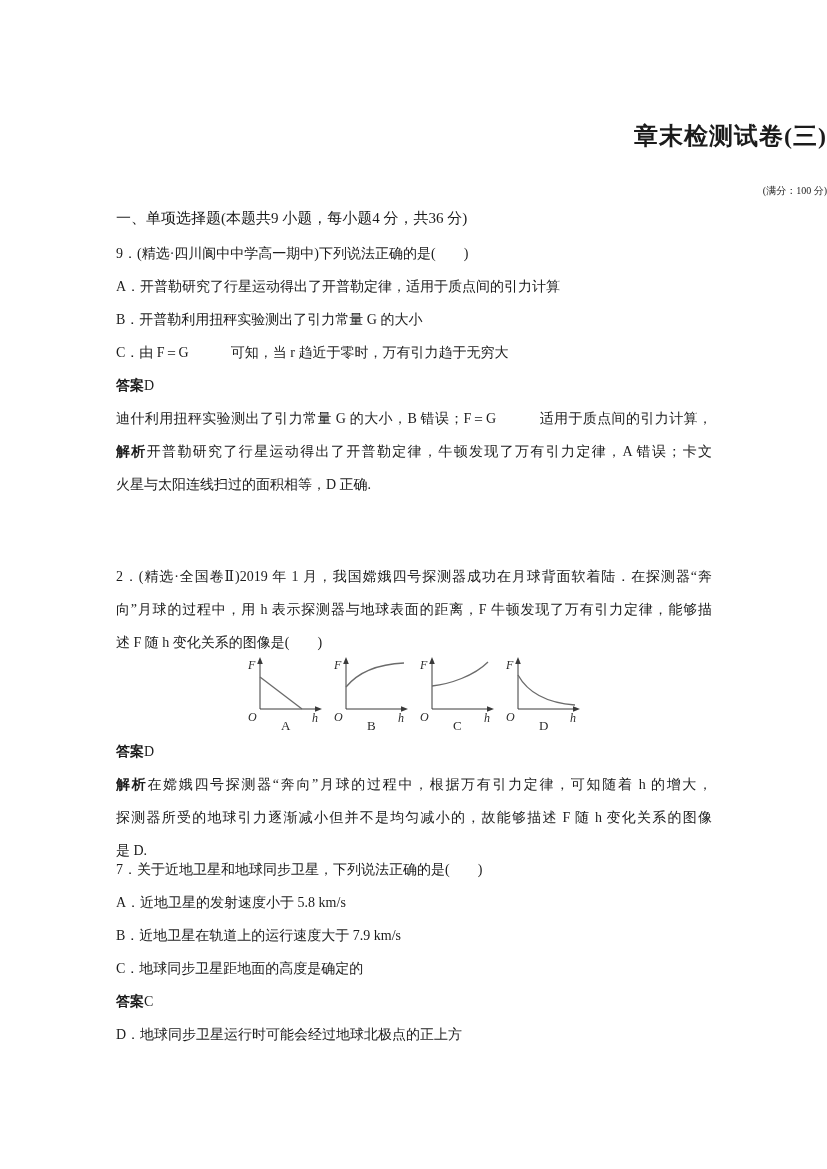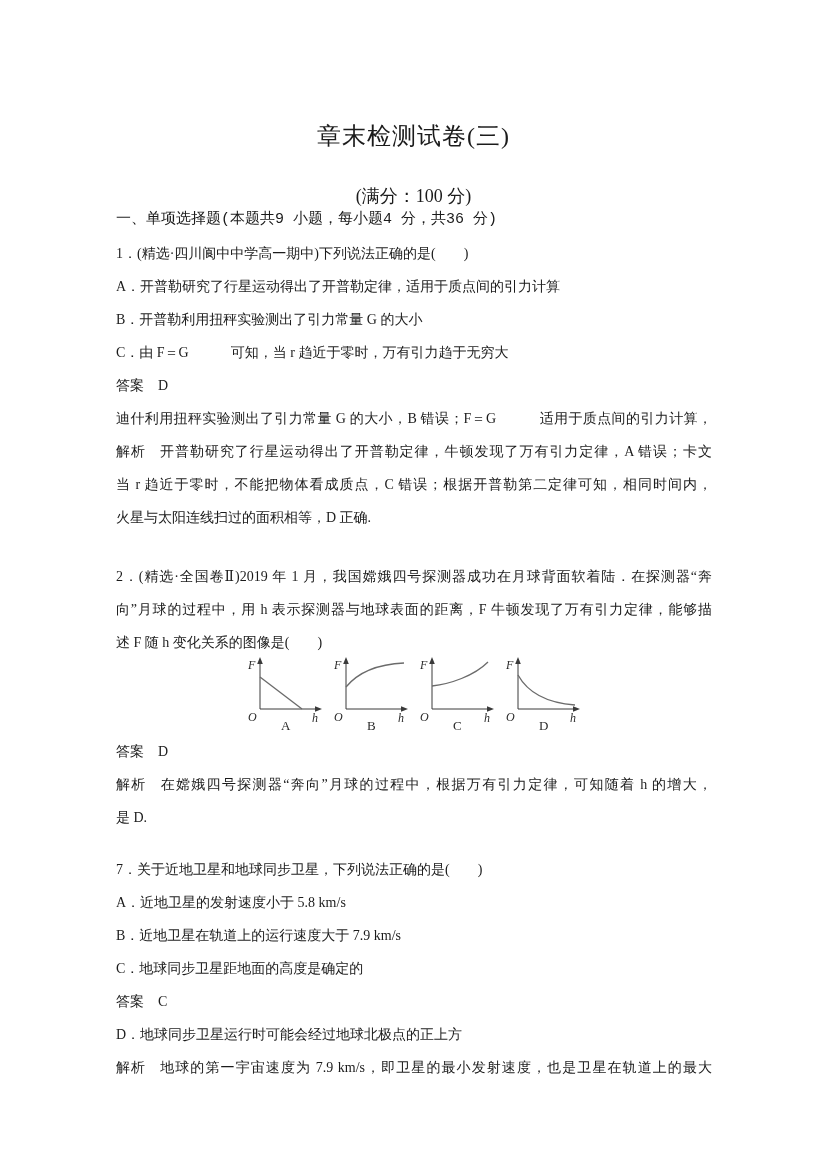--- a/index.html
+++ b/index.html
@@ -1,57 +1,56 @@
 <!DOCTYPE html>
 <html><head>
 <meta charset="utf-8">
 <style>
   html,body{margin:0;padding:0;background:#ffffff;}
   .page{position:relative;width:827px;height:1169px;background:#fff;
         font-family:"Liberation Serif","DejaVu Serif",serif;color:#1b1b1b;overflow:hidden;}
-  .title{position:absolute;top:120px;left:0;width:100%;text-align:center;
-         font-size:24px;font-weight:normal;letter-spacing:1px;}
-  .subtitle{position:absolute;top:184px;left:0;width:100%;text-align:center;font-size:18px;}
-  .heading{position:absolute;top:209px;left:116px;width:596px;font-size:15px;white-space:nowrap;font-family:Liberation Mono, monospace;}
+  .title{position:absolute;top:120px;left:0;width:100%;text-align:right;
+         font-size:24px;font-weight:bold;letter-spacing:1px;}
+  .subtitle{position:absolute;top:184px;left:0;width:100%;text-align:right;font-size:10px;}
+  .heading{position:absolute;top:209px;left:116px;width:596px;font-size:15px;white-space:nowrap;}
   .q{position:absolute;left:116px;width:596px;font-size:14px;}
   #q1{top:237px} #q2{top:560px} #q3{top:853px}
   .line{height:33px;line-height:33px;white-space:nowrap;}
   .j{white-space:normal;text-align:justify;text-align-last:justify;overflow:hidden;}
-  .lbl{font-weight:normal;margin-right:14px;}
+  .lbl{font-weight:bold;}
   .graphrow{height:78px;margin:-6px 0 4px 128px;display:flex;}
   .gcell{width:86px;}
   svg.g{display:block}
   .ax{stroke:#3a3a3a;stroke-width:1;fill:none;}
   .ah{fill:#3a3a3a;stroke:none;}
   .cv{stroke:#6b6b6b;stroke-width:1.3;fill:none;}
   text.it{font-family:"Liberation Serif","DejaVu Serif",serif;font-style:italic;font-size:12px;fill:#2a2a2a;}
   text.cap{font-family:"Liberation Serif","DejaVu Serif",serif;font-size:13px;fill:#2a2a2a;}
 </style>
 </head>
 <body>
 
 <div class="page">
 
   <div class="title">章末检测试卷(三)</div>
   <div class="subtitle">(满分：100 分)</div>
   <div class="heading">一、单项选择题(本题共9 小题，每小题4 分，共36 分)</div>
 
   <div class="q" id="q1">
-    <div class="line">1．(精选·四川阆中中学高一期中)下列说法正确的是(　　)</div>
+    <div class="line">9．(精选·四川阆中中学高一期中)下列说法正确的是(　　)</div>
     <div class="line">A．开普勒研究了行星运动得出了开普勒定律，适用于质点间的引力计算</div>
     <div class="line">B．开普勒利用扭秤实验测出了引力常量 G 的大小</div>
     <div class="line">C．由 F＝G　　　可知，当 r 趋近于零时，万有引力趋于无穷大</div>
     <div class="line">
       <span class="lbl">答案</span><span>D</span>
     </div>
     <div class="line j">迪什利用扭秤实验测出了引力常量 G 的大小，B 错误；F＝G　　　适用于质点间的引力计算，</div>
     <div class="line j">
       <span class="lbl">解析</span><span>开普勒研究了行星运动得出了开普勒定律，牛顿发现了万有引力定律，A 错误；卡文</span>
     </div>
-    <div class="line j">当 r 趋近于零时，不能把物体看成质点，C 错误；根据开普勒第二定律可知，相同时间内，</div>
     <div class="line">火星与太阳连线扫过的面积相等，D 正确.</div>
   </div>
 
   <div class="q" id="q2">
     <div class="line j">2．(精选·全国卷Ⅱ)2019 年 1 月，我国嫦娥四号探测器成功在月球背面软着陆．在探测器“奔</div>
     <div class="line j">向”月球的过程中，用 h 表示探测器与地球表面的距离，F 牛顿发现了万有引力定律，能够描</div>
     <div class="line">述 F 随 h 变化关系的图像是(　　)</div>
 
     <div class="graphrow">
       <div class="gcell">
@@ -107,30 +106,28 @@
         </svg>
       </div>
     </div>
 
     <div class="line">
       <span class="lbl">答案</span><span>D</span>
     </div>
     <div class="line j">
       <span class="lbl">解析</span><span>在嫦娥四号探测器“奔向”月球的过程中，根据万有引力定律，可知随着 h 的增大，</span>
     </div>
+    <div class="line j">探测器所受的地球引力逐渐减小但并不是均匀减小的，故能够描述 F 随 h 变化关系的图像</div>
     <div class="line">是 D.</div>
   </div>
 
   <div class="q" id="q3">
     <div class="line">7．关于近地卫星和地球同步卫星，下列说法正确的是(　　)</div>
     <div class="line">A．近地卫星的发射速度小于 5.8 km/s</div>
     <div class="line">B．近地卫星在轨道上的运行速度大于 7.9 km/s</div>
     <div class="line">C．地球同步卫星距地面的高度是确定的</div>
     <div class="line">
       <span class="lbl">答案</span><span>C</span>
     </div>
     <div class="line">D．地球同步卫星运行时可能会经过地球北极点的正上方</div>
-    <div class="line j">
-      <span class="lbl">解析</span><span>地球的第一宇宙速度为 7.9 km/s，即卫星的最小发射速度，也是卫星在轨道上的最大</span>
-    </div>
   </div>
 
 </div>
 
 </body></html>

